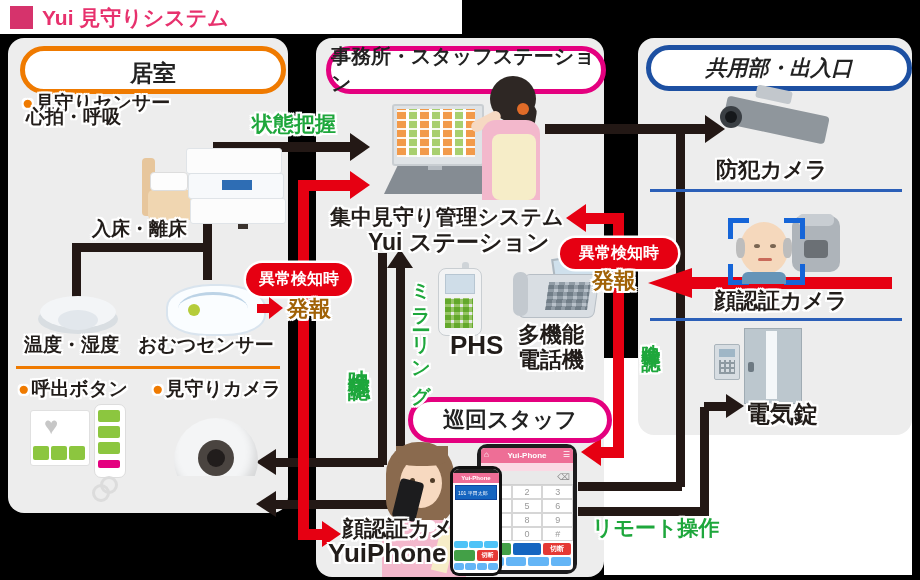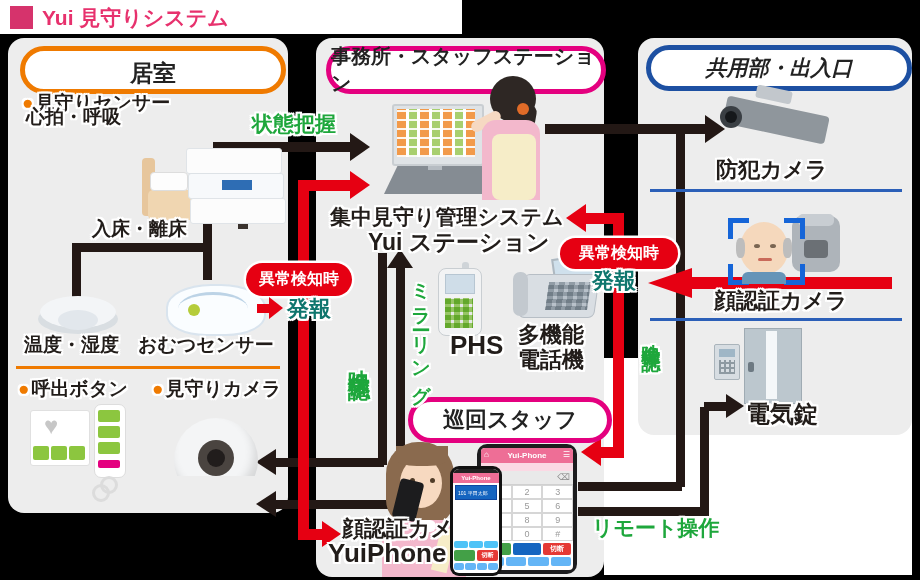--- a/index.html
+++ b/index.html
@@ -12,21 +12,21 @@
   .pill{position:absolute;background:#fff;border-radius:26px;display:flex;align-items:center;justify-content:center;font-weight:800;color:#222;}
   
   .ln{position:absolute;background:#231815;}
   .rln{position:absolute;background:#e60012;}
   .tri{position:absolute;width:0;height:0;}
   
   .olw{text-shadow:-2px 0 #fff,2px 0 #fff,0 -2px #fff,0 2px #fff,-2px -2px #fff,2px 2px #fff,-2px 2px #fff,2px -2px #fff;}
   .bk{position:absolute;font-weight:800;color:#221d1a;white-space:nowrap;}
   .g{position:absolute;font-weight:800;color:#1ea73c;white-space:nowrap;}
   .vert{writing-mode:vertical-rl;text-orientation:upright;letter-spacing:3px;}
-  .redtx{position:absolute;font-weight:800;color:#0f766e;white-space:nowrap;}
+  .redtx{position:absolute;font-weight:800;color:#a16207;white-space:nowrap;}
   .badge{position:absolute;background:#e60012;color:#fff;font-weight:800;border-radius:18px;display:flex;align-items:center;justify-content:center;box-shadow:0 0 0 2.5px #fff;white-space:nowrap;}
   .divider{position:absolute;}
   .bullet{color:#ef7a00;margin-right:2px;}
   
   .chips-screen{background:
     repeating-linear-gradient(0deg,rgba(255,255,255,.9) 0 2px,transparent 2px 9px),
     repeating-linear-gradient(90deg,#f29a4a 0 9px,#ffffff 9px 12px,#a8cf6e 12px 20px,#ffffff 20px 23px);
     background-color:#fff;}
   
   .appheader{background:#ee6e96;color:#fff;display:flex;align-items:center;justify-content:center;font-weight:700;}

